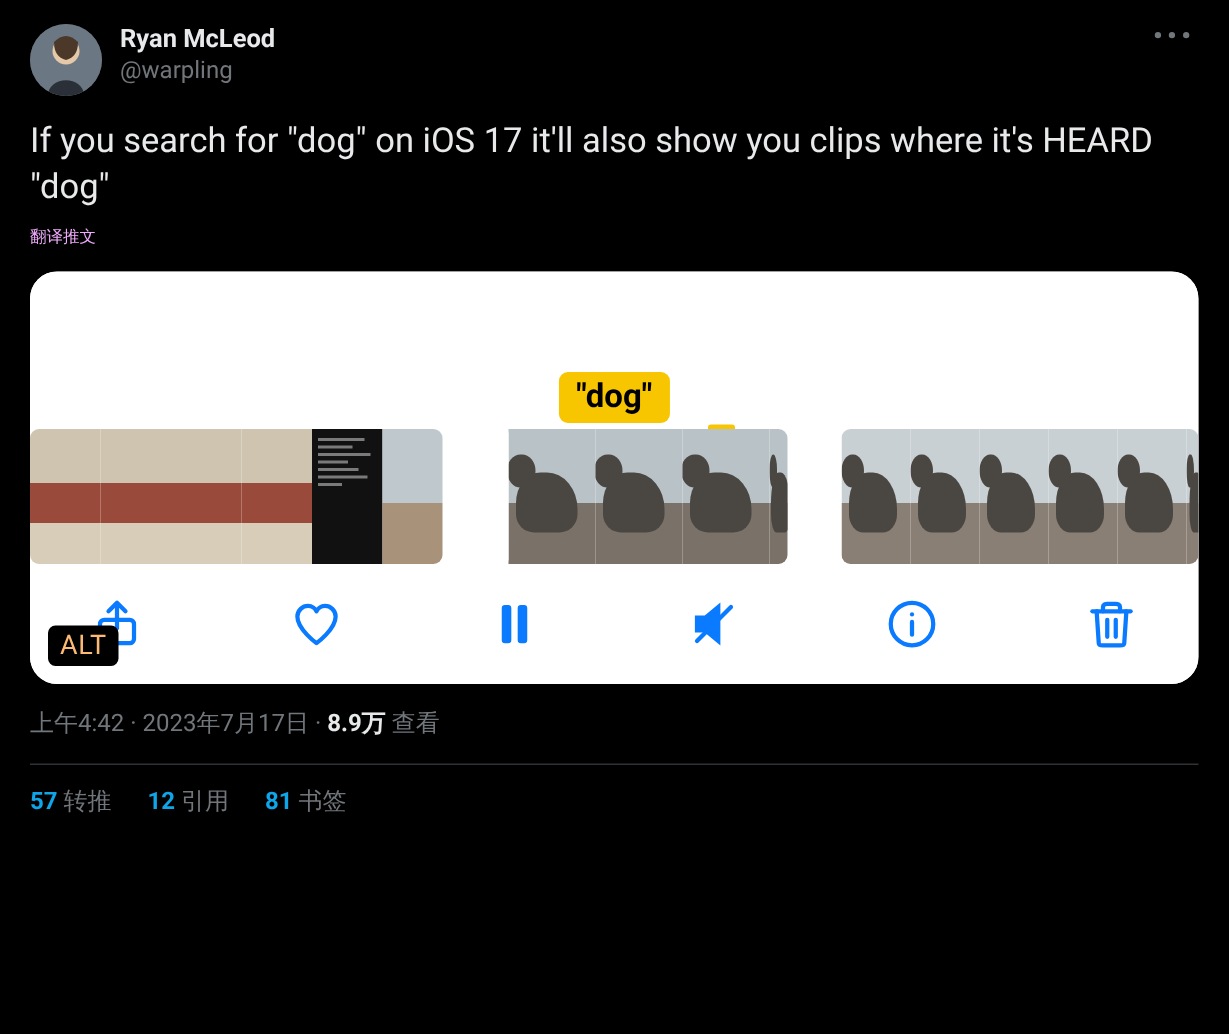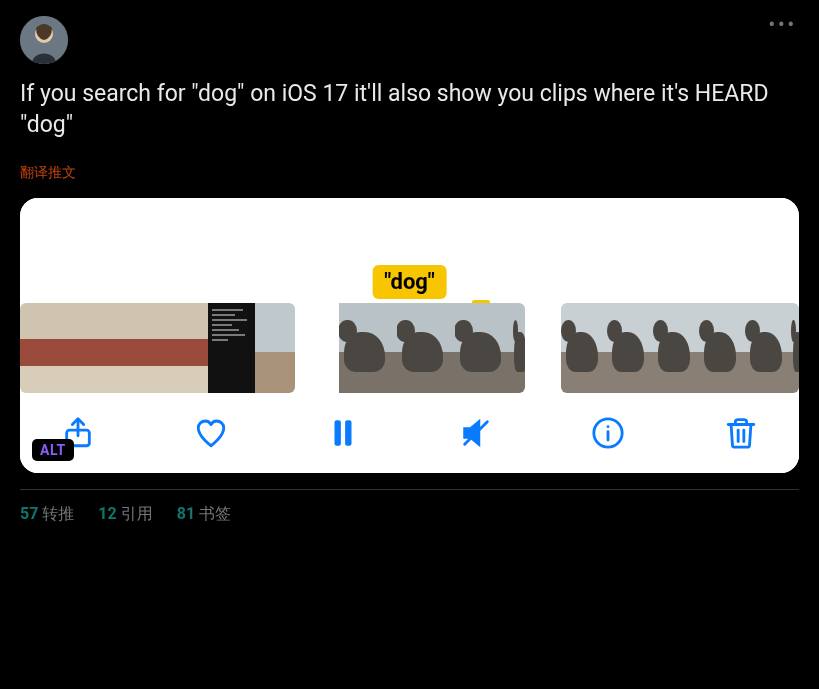--- a/index.html
+++ b/index.html
@@ -43,23 +43,23 @@
     font-weight: bold;
   }
   .body-text {
     margin-top: 14px;
     font-size: 23px;
     line-height: 1.35;
     color: #e7e9ea;
   }
   .translate-link {
     display: inline-block;
-    margin-top: 24px;
-    font-size: 14px;
-    color: #c2410c;
+    margin-top: 10px;
+    font-size: 11px;
+    color: #f0abfc;
     cursor: pointer;
   }
   .media-card {
     margin-top: 16px;
     width: 100%;
     background: #fff;
     border-radius: 18px;
     overflow: hidden;
     position: relative;
   }
@@ -161,23 +161,23 @@
     justify-content: center;
     cursor: pointer;
     color: #0a7aff;
   }
   .tool-btn svg { width: 34px; height: 34px; }
   .alt-badge {
     position: absolute;
     left: 12px;
     bottom: 12px;
     background: #000;
-    color: #8b5cf6;
-    font-weight: 700;
-    font-size: 14px;
+    color: #fdba74;
+    font-weight: 400;
+    font-size: 18px;
     padding: 3px 8px;
     border-radius: 5px;
     letter-spacing: 0.5px;
   }
   .meta {
     margin-top: 16px;
     font-size: 16px;
     color: #71767b;
   }
   .meta .dot { padding: 0 4px; }
@@ -187,21 +187,21 @@
     background: #2f3336;
     margin-top: 16px;
   }
   .stats {
     display: flex;
     gap: 24px;
     padding-top: 14px;
     font-size: 16px;
     color: #71767b;
   }
-  .stats span strong { color: #0f766e; font-weight: 700; margin-right: 4px; }
+  .stats span strong { color: #0ea5e9; font-weight: 700; margin-right: 4px; }
   .code-lines {
     position: absolute;
     top: 6px; left: 4px; right: 4px;
     display: flex; flex-direction: column; gap: 3px;
   }
   .code-lines i {
     display: block;
     height: 2px;
     background: #7a7a7a;
   }
@@ -212,20 +212,24 @@
 <div class="tweet">
 
   <div class="header">
     <div class="avatar">
       <svg viewBox="0 0 48 48">
         <rect width="48" height="48" fill="#6b7884"></rect>
         <circle cx="24" cy="18" r="9" fill="#e6c9a8"></circle>
         <path d="M12 48 C12 34 36 34 36 48 Z" fill="#2a2f38"></path>
         <path d="M16 12 Q24 4 32 12 Q32 22 24 24 Q16 22 16 12 Z" fill="#4b3828"></path>
       </svg>
+    </div>
+    <div class="names">
+      <span class="display-name">Ryan McLeod</span>
+      <span class="handle">@warpling</span>
     </div>
   </div>
 
   <div class="more-icon">•••</div>
 
   <div class="body-text">If you search for "dog" on iOS 17 it'll also show you clips where it's HEARD "dog"</div>
 
   <span class="translate-link">翻译推文</span>
 
   <div class="media-card">
@@ -335,20 +339,23 @@
           <path d="M5 6 L6 21 C6 22 7 22 8 22 L16 22 C17 22 18 22 18 21 L19 6"></path>
           <line x1="10" y1="10" x2="10" y2="18"></line>
           <line x1="14" y1="10" x2="14" y2="18"></line>
         </svg>
       </div>
     </div>
 
     <div class="alt-badge">ALT</div>
   </div>
 
+  <div class="meta">
+    <span>上午4:42</span><span class="dot">·</span><span>2023年7月17日</span><span class="dot">·</span><strong>8.9万</strong> <span>查看</span>
+  </div>
 
   <div class="divider"></div>
 
   <div class="stats">
     <span><strong>57</strong><span>转推</span></span>
     <span><strong>12</strong><span>引用</span></span>
     <span><strong>81</strong><span>书签</span></span>
   </div>
 
 </div>

